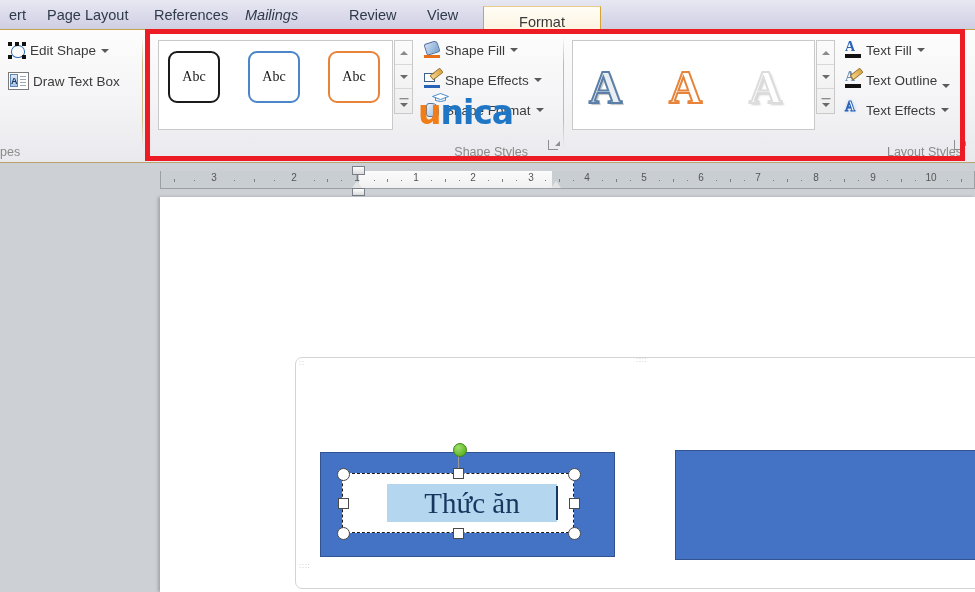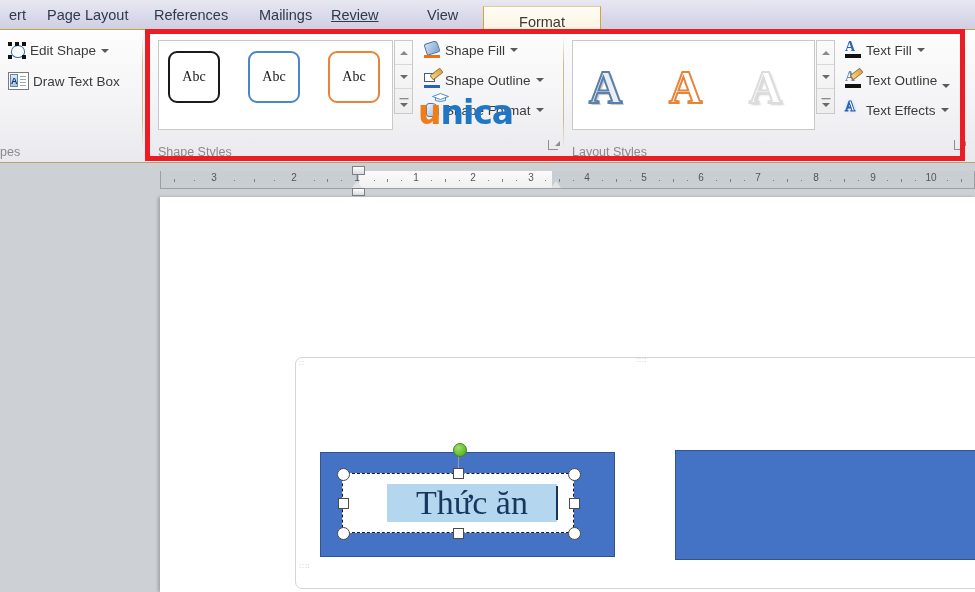--- a/index.html
+++ b/index.html
@@ -33,21 +33,21 @@
 
   
   .ribbon{
     position:absolute;left:0;top:30px;width:975px;height:133px;
     background:linear-gradient(to bottom,#fdfdfd 0%,#f4f4f6 55%,#e9e9ee 100%);
     border-bottom:1px solid #b9a36a;
     box-sizing:border-box;
   }
   .grp-label{
     position:absolute;bottom:3px;font-size:12.5px;color:#8a8a8a;
-    white-space:nowrap;text-align:left;
+    white-space:nowrap;text-align:right;
   }
   .grp-div{
     position:absolute;top:6px;width:1px;height:112px;
     background:linear-gradient(to bottom,rgba(200,180,130,0),#cdbb8c 25%,#cdbb8c 75%,rgba(200,180,130,0));
   }
 
   
   .cmdrow{position:absolute;display:flex;align-items:center;white-space:nowrap;}
   .cmdlabel{font-size:13.5px;color:#3b3b3b;margin-left:4px;}
   .caret{
@@ -221,21 +221,21 @@
   .selbox{
     position:absolute;left:342px;top:473px;width:232px;height:60px;
     background:#ffffff;border:1px dashed #1a1a1a;box-sizing:border-box;z-index:5;
   }
   .hl{
     position:absolute;left:387px;top:484px;width:170px;height:38px;
     background:#b5d6ef;z-index:6;
   }
   .seltext{
     position:absolute;left:387px;top:484px;width:170px;height:38px;
-    z-index:7;font-family:"Liberation Serif",serif;font-size:34px;
+    z-index:7;font-family:"Liberation Serif",serif;font-size:29px;
     color:#17375e;line-height:38px;text-align:center;white-space:nowrap;
   }
   .hcirc{
     position:absolute;width:11px;height:11px;border-radius:50%;
     background:#ffffff;border:1px solid #4a4a4a;z-index:9;
   }
   .hsq{
     position:absolute;width:9px;height:9px;background:#ffffff;
     border:1px solid #4a4a4a;z-index:9;
   }
@@ -247,22 +247,22 @@
   .rotline{position:absolute;left:458px;top:455px;width:1px;height:18px;background:#9a9a9a;z-index:8;}
   .caretbar{position:absolute;left:556px;top:486px;width:1.5px;height:34px;background:#17375e;z-index:8;}
 </style>
 </head>
 <body>
 
 <div class="tabbar">
   <div class="tab" style="left:0px;">ert</div>
   <div class="tab" style="left:145px;">References</div>
   <div class="tab" style="left:38px;">Page Layout</div>
-  <div class="tab" style="left:250px;">Mailings</div>
-  <div class="tab" style="left:322px;text-decoration:underline;">Review</div>
+  <div class="tab" style="left:236px;font-style:italic;">Mailings</div>
+  <div class="tab" style="left:340px;">Review</div>
   <div class="tab" style="left:418px;">View</div>
   <div class="tab active" style="left:483px;width:118px;text-align:center;padding:0;">Format</div>
 </div>
 
 <div class="ribbon">
 
   <div class="cmdrow" style="left:8px;top:12px;">
     <span class="ico ico-editshape">
       <span class="curve"></span>
       <i style="left:0;top:0;"></i>
@@ -316,21 +316,21 @@
     <span class="cmdlabel">Shape Fill</span>
     <span class="caret"></span>
   </div>
 
   <div class="cmdrow" style="left:424px;top:42px;">
     <span class="ico sq-ico">
       <span class="pen-sq"></span>
         <span class="pen"></span>
       <span class="ubar" style="background:#2a62b8;"></span>
     </span>
-    <span class="cmdlabel">Shape Outline</span>
+    <span class="cmdlabel">Shape Effects</span>
     <span class="caret"></span>
   </div>
 
   <div class="cmdrow" style="left:424px;top:72px;">
     <span class="ico sq-ico">
       <span class="pent"></span>
     </span>
     <span class="cmdlabel">Shape Format</span>
     <span class="caret"></span>
   </div>

